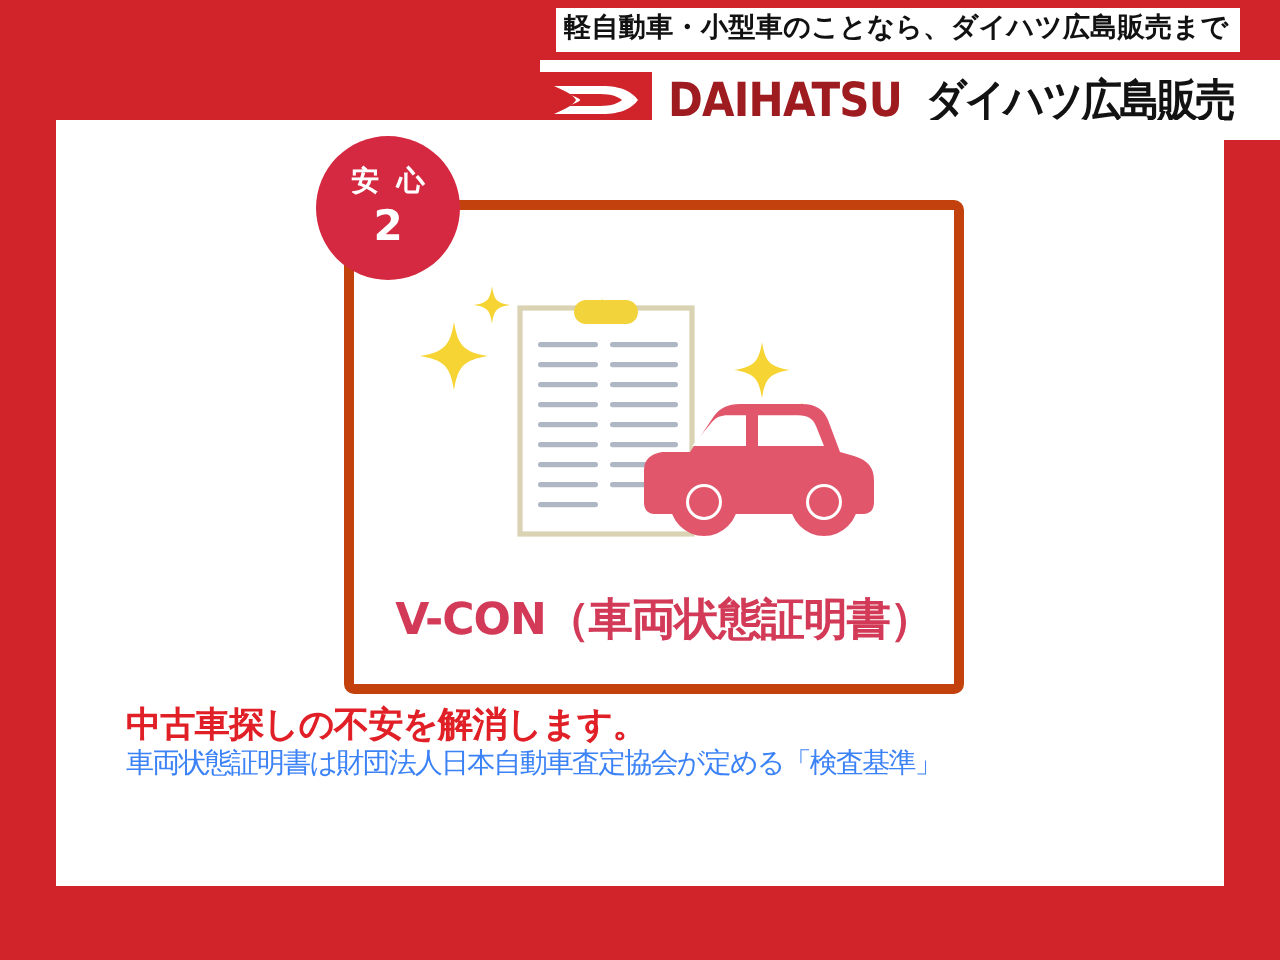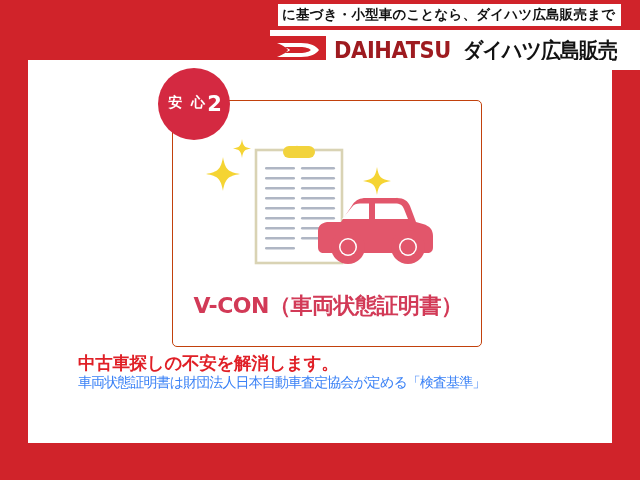--- a/index.html
+++ b/index.html
@@ -100,21 +100,21 @@
     background: #FFFFFF;
   }
 
   
   #vcon-card {
     position: absolute;
     left: 144px;     
     top: 40px;       
     width: 310px;
     height: 247px;
-    border: 1px solid #c2410c;
+    border: 5px solid #c2410c;
     border-radius: 5px;
     background: #FFFFFF;
   }
 
   
   #illustration {
     position: absolute;
     left: 28px;
     top: 30px;
     width: 255px;
@@ -140,21 +140,21 @@
   #anshin-badge {
     position: absolute;
     left: 130px;     
     top: 8px;        
     width: 72px;
     height: 72px;
     border-radius: 50%;
     background: #D42941;
     color: #FFFFFF;
     display: flex;
-    flex-direction: row;
+    flex-direction: column;
     align-items: center;
     justify-content: center;
     z-index: 5;
   }
 
   #badge-label {
     font-size: 14px;
     font-weight: bold;
     letter-spacing: 2px;
     line-height: 1;
@@ -164,21 +164,21 @@
 
   #badge-number {
     font-size: 21px;
     font-weight: bold;
     line-height: 1;
   }
 
   
   #copy-block {
     position: absolute;
-    left: 50px;
+    left: 35px;
     top: 293px;
     width: 545px;
   }
 
   #copy-headline {
     font-size: 17.5px;
     font-weight: bold;
     color: #E01F26;
     line-height: 1.22;
     letter-spacing: -0.3px;
@@ -193,21 +193,21 @@
     letter-spacing: -0.9px;
     white-space: nowrap;
   }
 </style>
 </head>
 <body>
 
 <div id="header">
 
   <div id="tagline-strip">
-    <span id="tagline-text">に基づき・小型車のことなら、ダイハツ広島販売まで</span>
+    <span id="tagline-text">軽自動車・小型車のことなら、ダイハツ広島販売まで</span>
   </div>
 
   <div id="logo-strip">
 
     <div id="daihatsu-emblem-box">
       <span>
         <svg width="46" height="20" viewBox="0 0 46 20">
           <path d="M2 3 L26 3 C36 3 41 6 44 10 C41 14 36 17 26 17 L2 17 C9 14 12 12 13 10 C12 8 9 6 2 3 Z" fill="#FFFFFF"></path>
           <path d="M9 7 L25 7 C31 7 34 8.4 36 10 C34 11.6 31 13 25 13 L9 13 C13 11.6 14.6 10.8 15.2 10 C14.6 9.2 13 8.4 9 7 Z" fill="#D0232A"></path>
         </svg>

